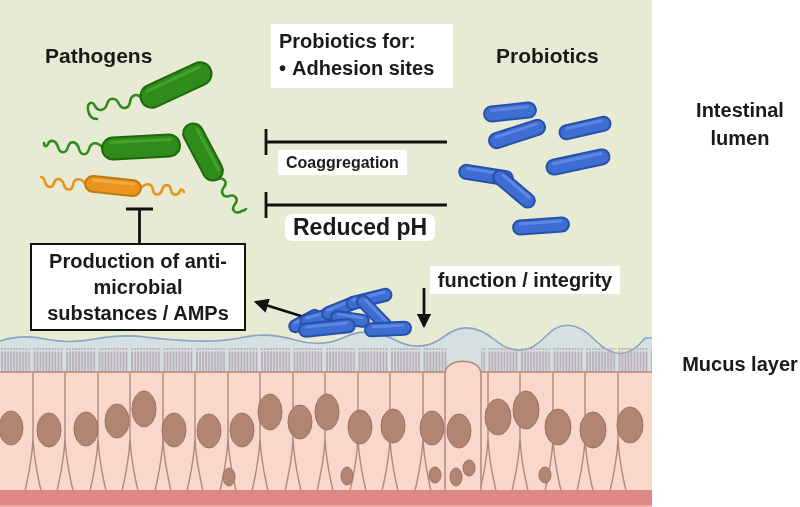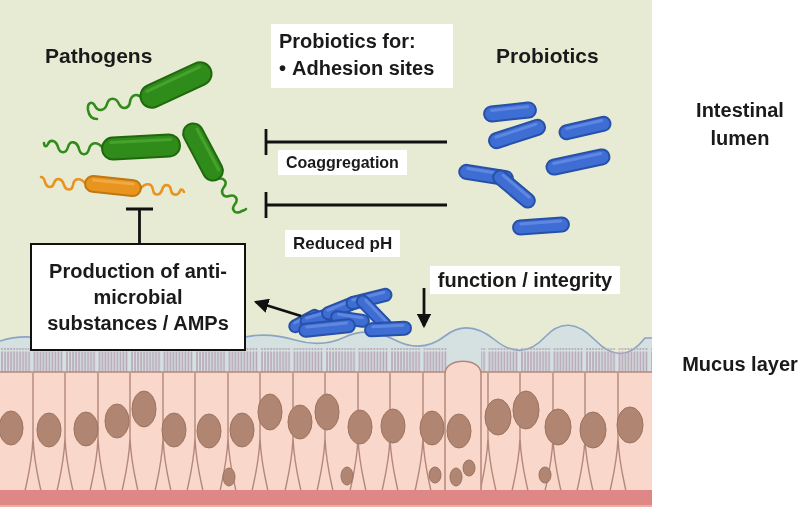--- a/index.html
+++ b/index.html
@@ -13,23 +13,23 @@
   #diagram-svg{position:absolute;left:0;top:0;}
   .txt{position:absolute;white-space:nowrap;}
   .whitebox{background:var(--panel-white,#fff);}
   .plain-label{font-size:21px;}
   .side-label{position:absolute;left:652px;width:176px;text-align:center;
     font-size:20px;line-height:27px;}
   #competition-box{left:271px;top:24px;width:174px;padding:4px 0 6px 8px;
     font-size:20px;line-height:27px;}
   #competition-box .bullet{margin-right:6px;}
   #coaggregation-box{left:278px;top:150px;padding:0 8px;font-size:16px;line-height:25px;}
-  #reduced-ph-box{left:285px;top:230px;padding:0 8px;font-size:17px;line-height:27px;}
+  #reduced-ph-box{left:285px;top:214px;padding:0 8px;font-size:23px;line-height:27px;border-radius:7px;}
   #amps-box{left:30px;top:243px;width:212px;border:2px solid #111;
-    text-align:center;font-size:20px;line-height:26px;padding:13px 0;}
+    text-align:center;font-size:20px;line-height:26px;padding:3px 0;}
   #barrier-box{left:430px;top:266px;width:190px;text-align:center;
     font-size:20px;line-height:26px;padding:1px 0;}
   #pathogens-label{left:45px;top:44px;}
   #probiotics-label{left:496px;top:44px;}
   #intestinal-lumen-label{top:96px;line-height:28px;}
   #mucus-layer-label{top:340px;margin-top:11px;}
   #epithelial-layer-label{top:396px;}
 
   
   .cap-blue rect{fill:var(--probiotic-fill,#3e6ed4);stroke:var(--probiotic-stroke,#2750a8);stroke-width:2;}

